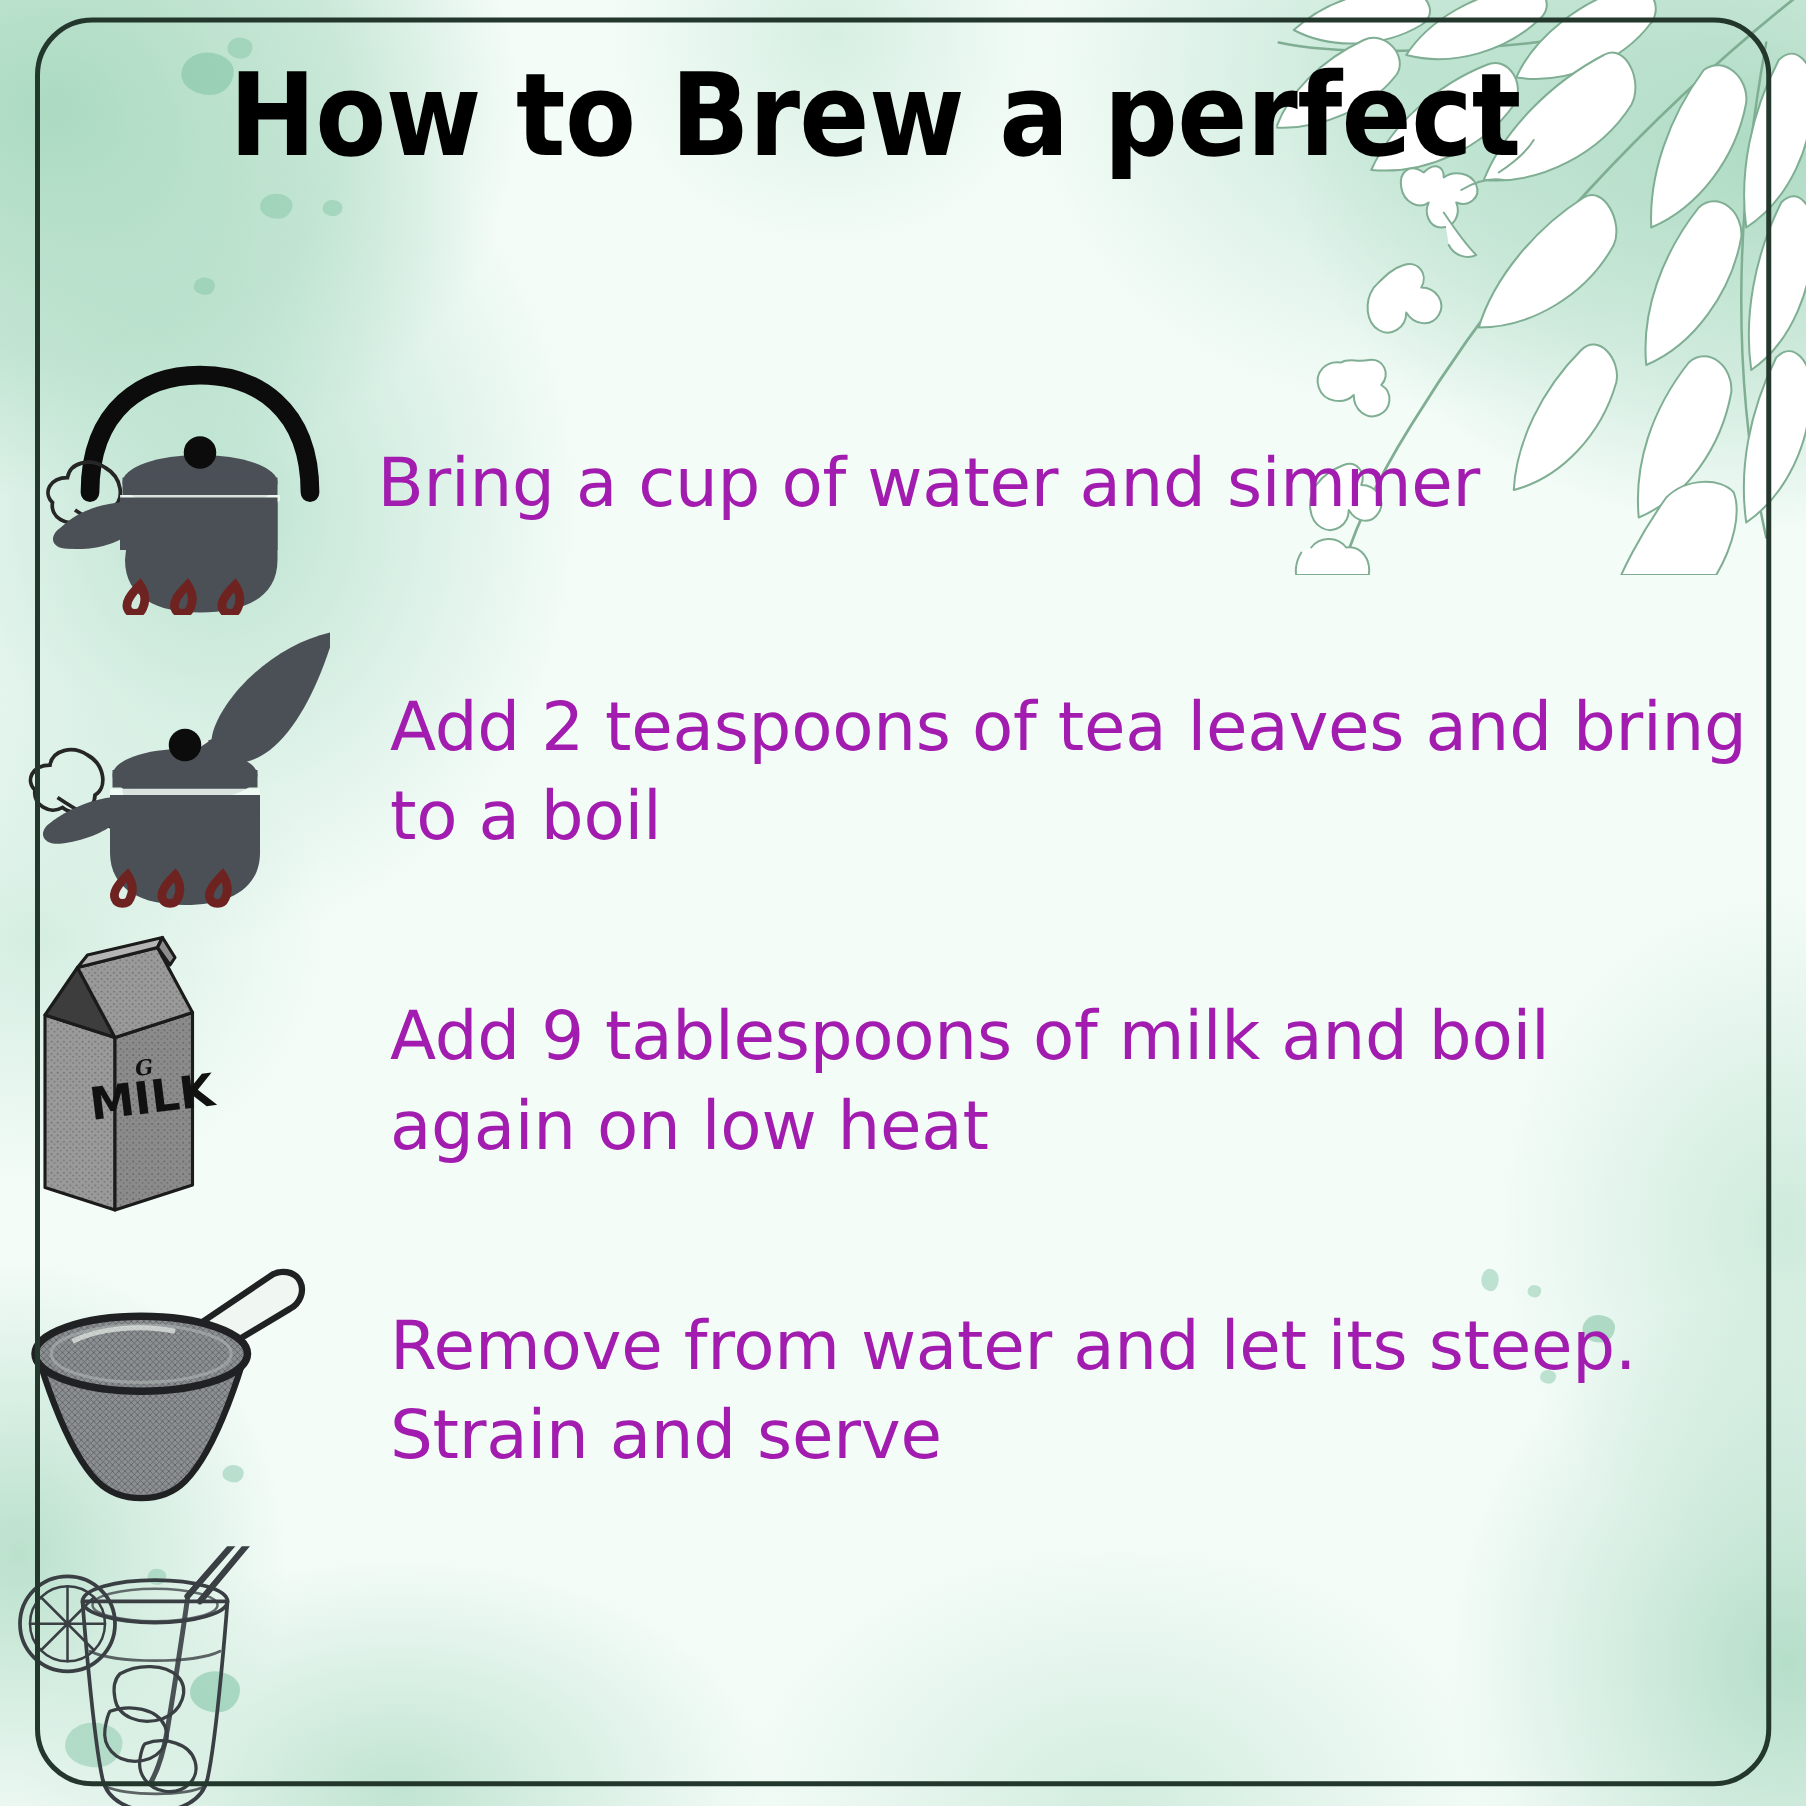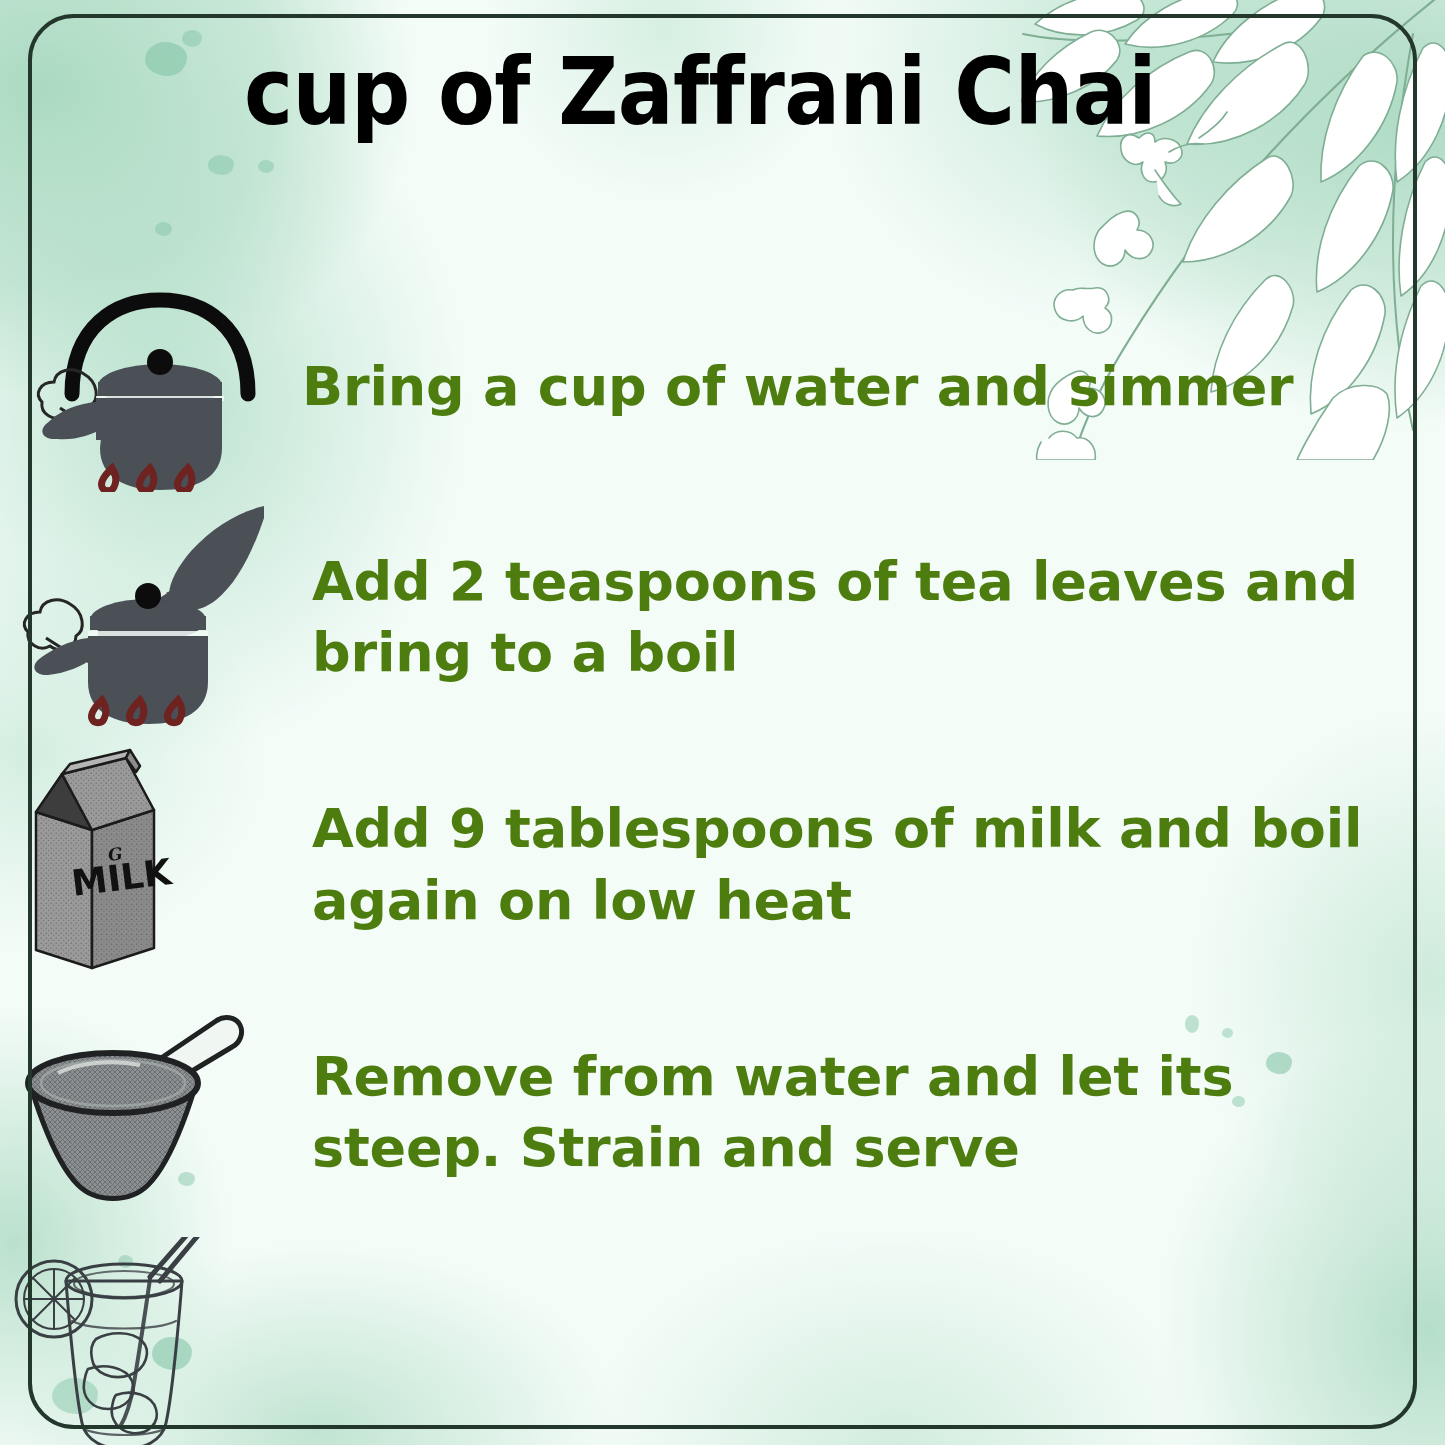--- a/index.html
+++ b/index.html
@@ -59,21 +59,21 @@
     font-family:"DejaVu Sans", sans-serif;
     font-stretch:condensed;
   }
   #title .ln{display:block;}
 
   
   #steps{position:absolute;left:0;top:282px;width:1445px;}
   .step{position:relative;display:flex;align-items:center;}
   .step .icon{flex:0 0 290px;height:100%;position:relative;}
   .step .txt{
-    font-size:54px;line-height:1.32;font-weight:700;color:#4d7c0f;
+    font-size:54px;line-height:1.32;font-weight:400;color:#a21caf;
     font-family:"DejaVu Sans", sans-serif;
     letter-spacing:-.2px;
     padding-right:40px;
   }
   #step-1{height:210px;}
   #step-2{height:250px;}
   #step-3{height:245px;}
   #step-4{height:250px;}
   #step-5{height:230px;}
   #step-1 .txt{padding-left:12px;}
@@ -135,21 +135,21 @@
       <path d="M78 240 C70 252 72 268 82 274 C92 280 104 272 104 260 C110 270 124 272 130 262 C136 252 128 240 116 240 C122 230 114 218 102 222 C92 225 86 232 78 240Z"></path>
       <path d="M52 300 C40 298 30 308 34 320 C38 332 54 334 62 326 C62 338 72 346 82 342 C92 338 94 324 84 318 C92 310 86 296 74 298 C64 300 58 296 52 300Z"></path>
       <path d="M32 398 C24 410 26 426 36 432 C46 438 58 430 58 418 C64 428 76 430 82 420 C88 410 80 398 68 398 C72 388 64 378 54 382 C44 386 38 390 32 398Z"></path>
       <path d="M20 452 C14 462 16 470 16 470 L74 470 C76 458 68 446 56 448 C48 438 34 440 28 448"></path>
       <path d="M148 162 C158 156 170 152 182 154" fill="none"></path>
       <path d="M178 148 C190 140 200 132 206 122" fill="none"></path>
     </g>
   </svg>
 
   <div id="title">
-    <span class="ln">cup of Zaffrani Chai</span>
+    <span class="ln">How to Brew a perfect</span>
   </div>
 
   <div id="steps">
 
     <div class="step" id="step-1">
       <div class="icon">
         <svg viewBox="0 0 290 210" width="290" height="210">
 
           <path d="M72 112 C72 44 116 18 160 18 C204 18 248 44 248 112" stroke="#0c0c0c" stroke-width="15" fill="none" stroke-linecap="round"></path>
 

